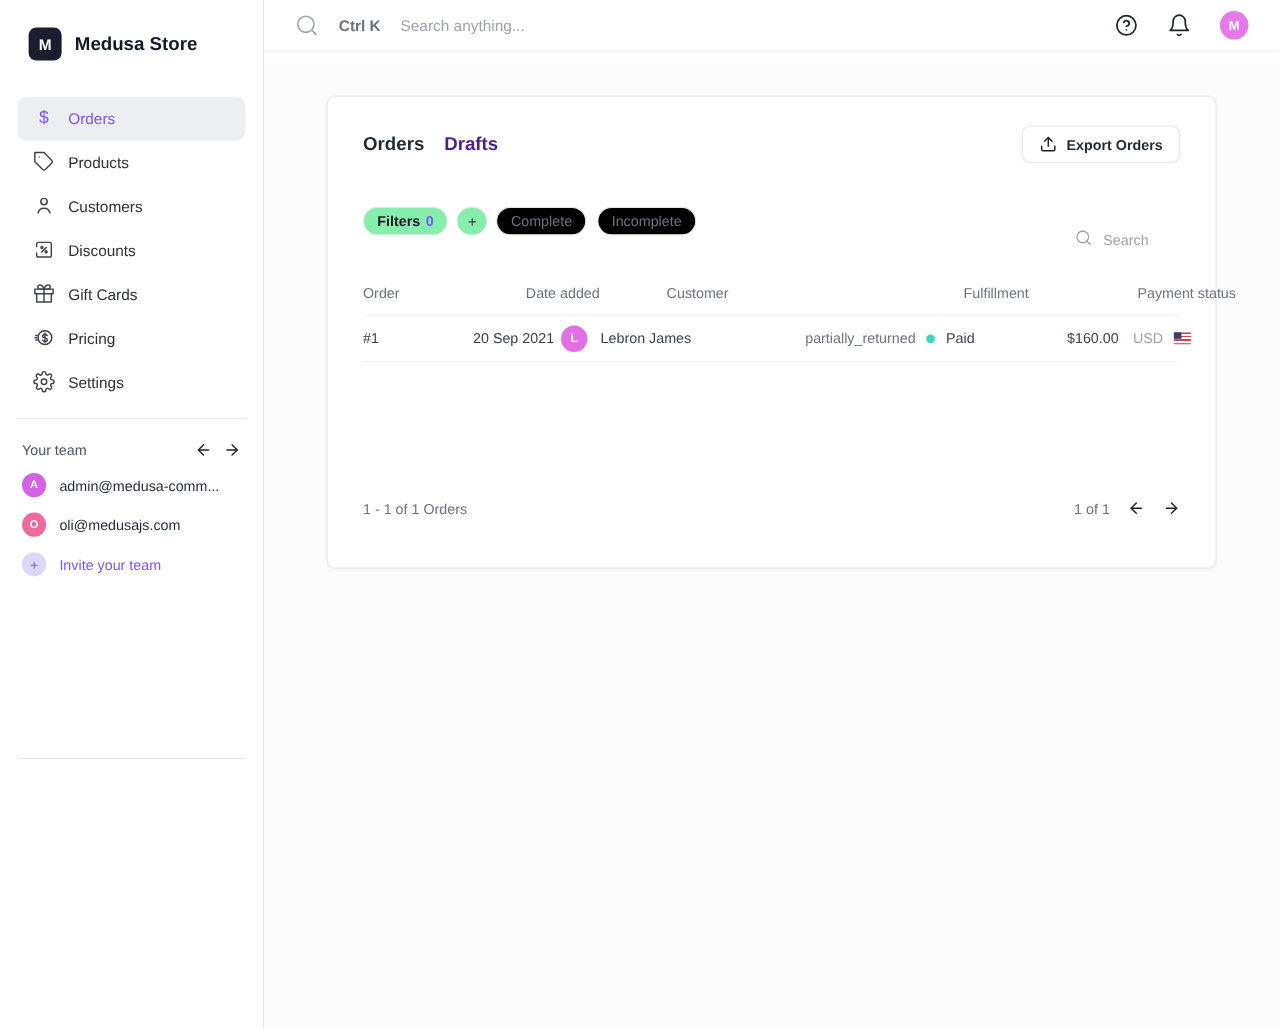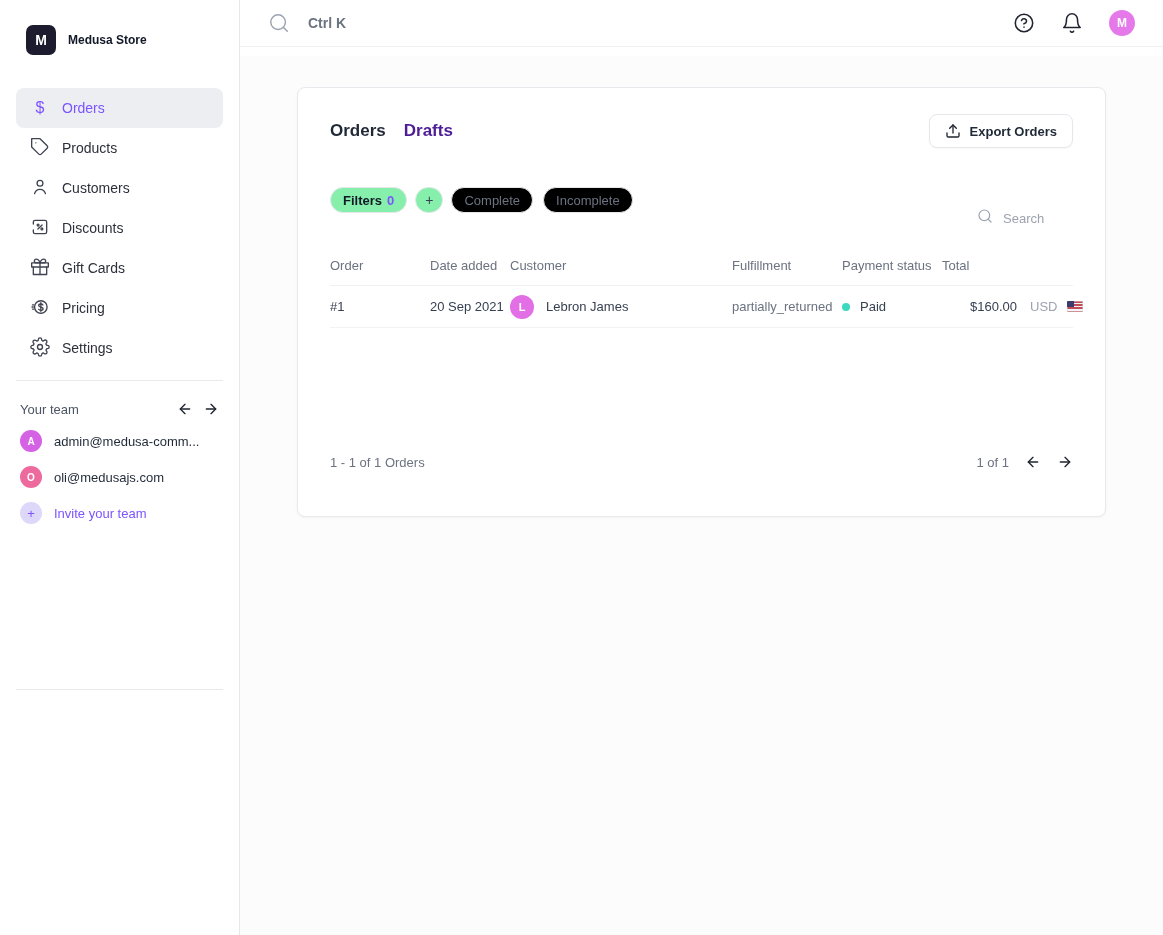--- a/index.html
+++ b/index.html
@@ -3,21 +3,21 @@
 <meta charset="utf-8">
 <style>
   * { margin:0; padding:0; box-sizing:border-box; }
   html,body { width:1163px; height:935px; font-family:"Liberation Sans", sans-serif; background:#fff; overflow:hidden; }
   .root { position:relative; width:1163px; height:935px; }
 
   
   .sidebar { position:absolute; left:0; top:0; width:240px; height:935px; background:#fff; border-right:1px solid #e5e7eb; }
   .brand { display:flex; align-items:center; gap:12px; padding:16px 0 0 26px; height:64px; }
   .brand-logo { width:30px; height:30px; border-radius:7px; background:#1c1c2e; color:#fff; display:flex; align-items:center; justify-content:center; font-size:14px; font-weight:bold; }
-  .brand-name { font-size:12px; font-weight:bold; color:#111827; }
+  .brand-name { font-size:17px; font-weight:bold; color:#111827; }
   .nav { margin-top:24px; }
   .sb-item { height:40px; margin:0 16px; border-radius:8px; display:flex; align-items:center; gap:12px; padding:0 14px; font-size:14px; color:#2d2f3a; cursor:pointer; }
   .sb-item svg, .sb-item .glyph { color:#3f4350; }
   .sb-item.active { background:#eceef1; color:#7c53ff; }
   .sb-item.active svg, .sb-item.active .glyph { color:#7c53ff; }
   .glyph { width:20px; font-size:16px; font-weight:500; text-align:center; }
   .divider { height:1px; background:#e7e9ec; margin:12px 16px; }
   .divider.lower { margin-top:0; position:absolute; left:0; right:0; top:689px; }
   .team { padding:0 20px; margin-top:14px; }
   .team-head { display:flex; align-items:center; justify-content:space-between; height:28px; }
@@ -57,21 +57,21 @@
   .pill .f-label { color:#111827; font-weight:bold; }
   .pill .f-count { color:#7c53ff; font-weight:bold; }
   .pill.plus { padding:0 9px; color:#374151; font-size:14px; }
   .pill.chip { background:#000000; color:#6b7280; margin-right:10px; }
   .table-search { margin-left:auto; display:flex; align-items:center; gap:10px; color:#9ca3af;margin-top:36px; }
   .table-search input { border:none; outline:none; font-size:13px; width:70px; color:#374151; font-family:inherit; background:transparent; }
   .table-search input::placeholder { color:#9ca3af; }
 
   .table { margin-top:18px; }
   .tr { display:grid; grid-template-columns:100px 80px 222px 110px 100px 75px 50px 1fr; align-items:center; }
-  .tr.head { height:40px; border-bottom:1px solid #eef0f2; color:#6b7280; font-size:13px; }
+  .tr.head { height:40px; border-bottom:1px solid #eef0f2; color:#6b7280; font-size:13px;gap:48px; }
   .tr.row { height:42px; border-bottom:1px solid #f1f2f4; font-size:13px; color:#374151; cursor:pointer; }
   .td-customer { display:flex; align-items:center; gap:12px; }
   .avatar-row { width:24px; height:24px; border-radius:50%; background:#e26fe5; color:#fff; font-size:11px; font-weight:bold; display:flex; align-items:center; justify-content:center; }
   .td-fulfill { color:#6b7280; }
   .td-pay { display:flex; align-items:center; gap:10px; }
   .dot { width:8px; height:8px; border-radius:50%; background:#3dd8c0; }
   .td-total { text-align:right; }
   .td-cur { color:#9ca3af; padding-left:13px; }
   .td-flag { display:flex; justify-content:flex-end; padding-right:6px; }
   .flag { position:relative; width:16px; height:11px; display:inline-block; border-radius:1px; overflow:hidden; background:repeating-linear-gradient(180deg,#c04a57 0 1.6px,#f3f4f6 1.6px 3.2px); box-shadow:0 0 0 0.5px #d8dadd inset; }
@@ -189,20 +189,21 @@
 
   <header class="topbar">
     <div class="global-search">
       <span class="icon-btn" style="color:#9ca3af">
           <svg width="22" height="22" viewBox="0 0 24 24" fill="none" stroke="currentColor" stroke-width="1.6" stroke-linecap="round" stroke-linejoin="round">
             <circle cx="11" cy="11" r="8"></circle>
             <line x1="21" y1="21" x2="16.65" y2="16.65"></line>
           </svg>
         </span>
       <span class="shortcut">Ctrl K</span>
+      <input type="text" placeholder="Search anything..." style="">
     </div>
     <div class="top-icons">
       <span class="icon-btn">
           <svg width="22" height="22" viewBox="0 0 24 24" fill="none" stroke="currentColor" stroke-width="1.7" stroke-linecap="round" stroke-linejoin="round">
             <circle cx="12" cy="12" r="9.5"></circle>
             <path d="M9.3 9.2a2.8 2.8 0 0 1 5.44.93c0 1.87-2.8 2.8-2.8 2.8"></path>
             <line x1="12" y1="16.5" x2="12.01" y2="16.5"></line>
           </svg>
         </span>
       <span class="icon-btn">

